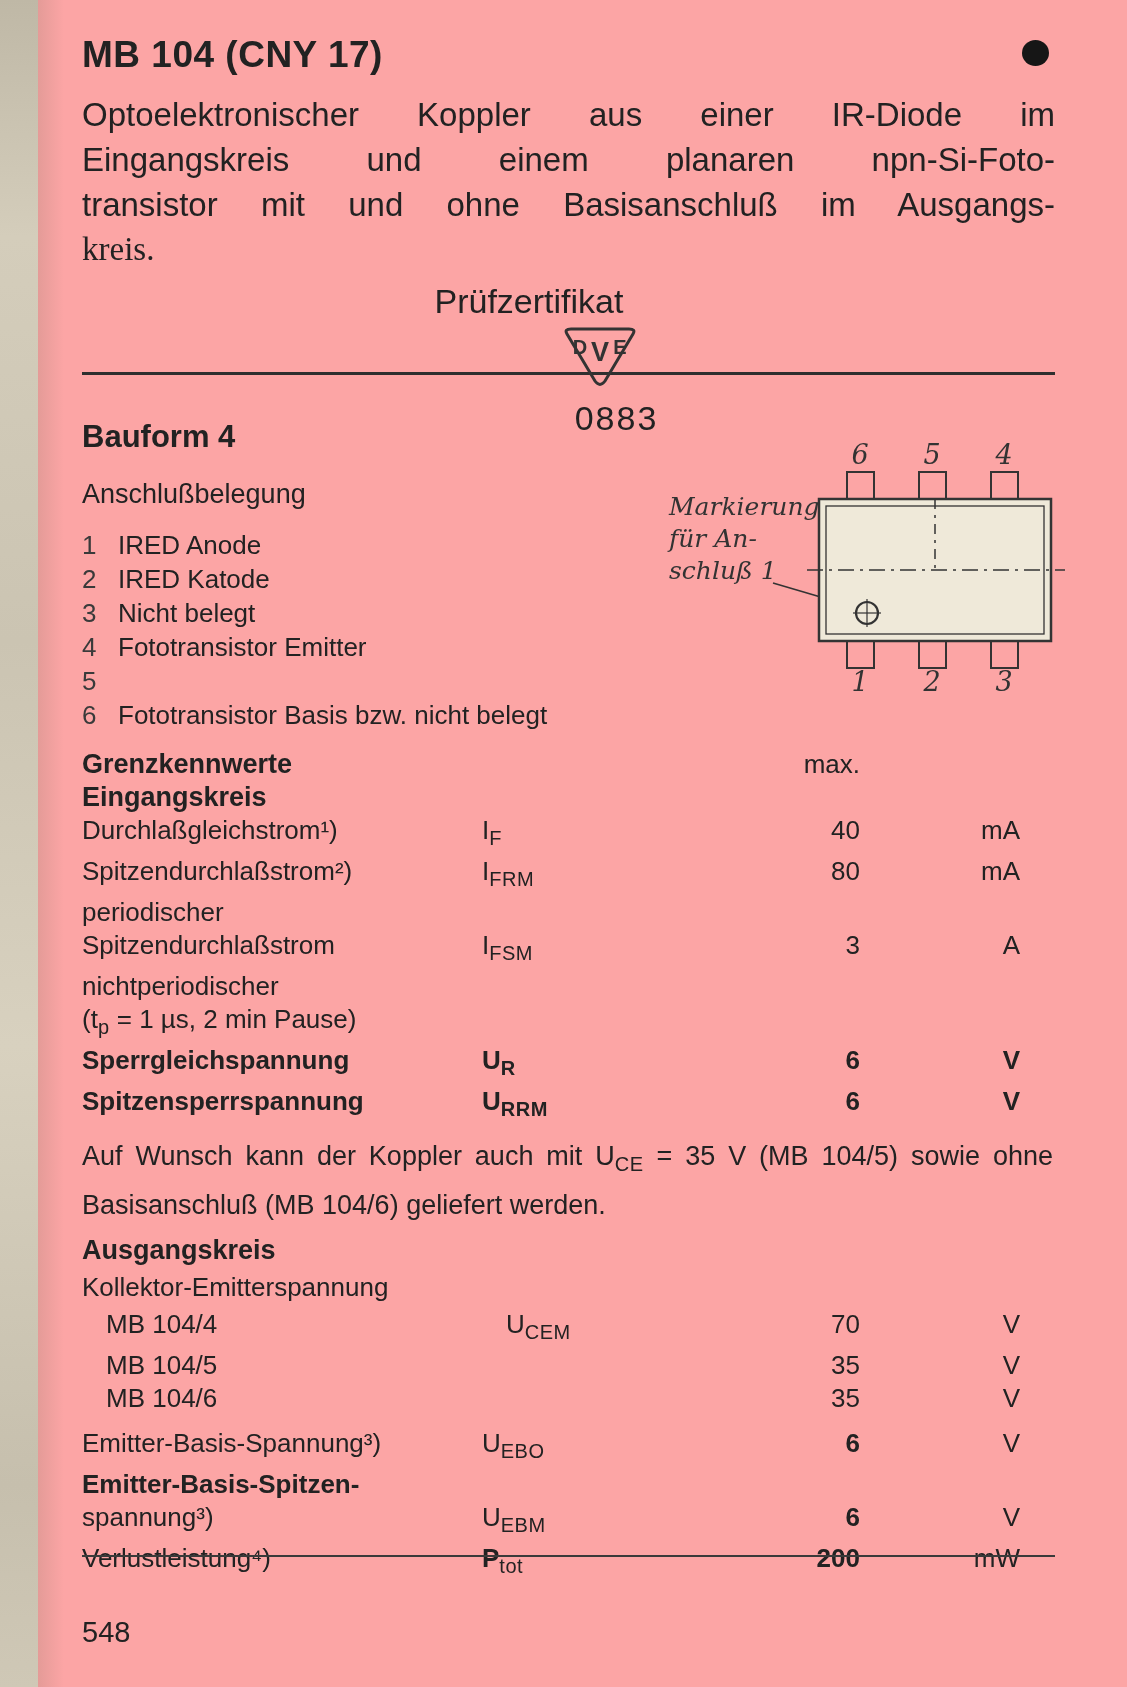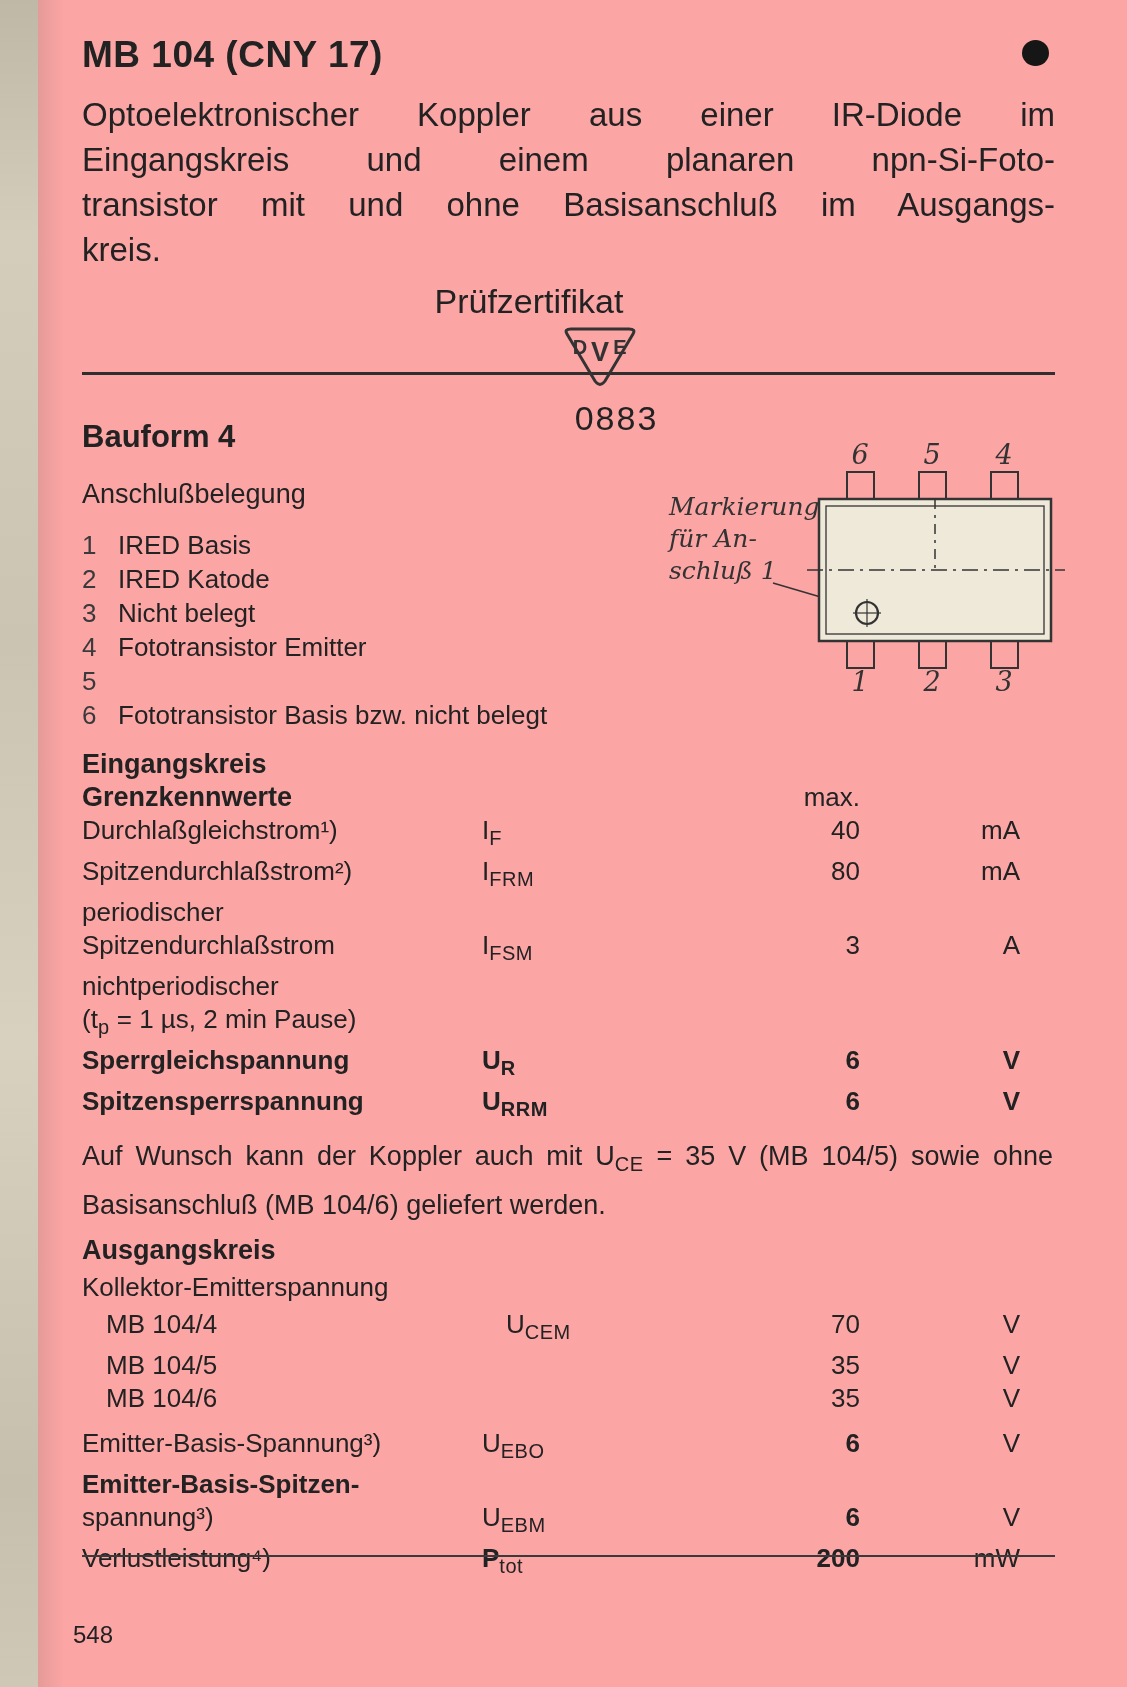--- a/index.html
+++ b/index.html
@@ -16,21 +16,21 @@
     content:""; position:absolute; left:38px; top:0; bottom:0; width:26px;
     background:linear-gradient(90deg, rgba(120,110,90,0.18), rgba(120,110,90,0));
   }
   .content { position:absolute; left:82px; right:72px; top:0; }
 
   .title { margin-top:34px; font-size:37px; font-weight:bold; letter-spacing:0.5px; }
   .corner-dot { position:absolute; right:78px; top:40px; width:27px; height:26px; border-radius:50%; background:#161616; }
 
   .intro { margin-top:16px; font-size:33px; line-height:45px; }
   .intro-line { text-align:justify; text-align-last:justify; }
-  .intro-line.last { text-align-last:left; }
+  .intro-line.last { text-align-last:left;font-family:Liberation Serif, serif; }
 
   .cert-row { display:flex; align-items:center; margin-top:10px; font-size:34px; height:68px;flex-direction:column; }
   .cert-label { width:268px; }
   .vde-logo { margin-left:62px; }
   .cert-number { margin-left:96px; letter-spacing:2px; }
 
   .rule-top { border:none; border-top:3px solid #2f2f2f; margin:22px 0 0 0; }
   .rule-bottom { position:absolute; left:82px; right:72px; bottom:122px; border:none; border-top:2px solid #3a3a3a; }
 
   .pinout { position:relative; margin-top:44px; }
@@ -50,21 +50,21 @@
   .tval { width:130px; flex:none; text-align:right; }
   .tunit { width:160px; flex:none; text-align:right; }
   .b { font-weight:bold; }
   .h-bold { font-weight:bold; font-size:27px; }
   .sub { font-size:20px; vertical-align:-6px; letter-spacing:0.5px; }
   .mt-sm { margin-top:4px; }
   .mt-md { margin-top:12px; }
 
   .note { margin:10px 0 8px 0; font-size:27px; line-height:41px; text-align:justify; padding-right:2px; }
 
-  .page-number { position:absolute; left:73px; bottom:38px; font-size:24px;margin-top:19px; }
+  .page-number { position:absolute; left:82px; bottom:38px; font-size:29px;margin-top:19px; }
 
   svg text { fill:#333; }
   .diag-label { font-family:"DejaVu Serif",serif; font-style:italic; font-size:25px; }
   .diag-pin { font-family:"DejaVu Serif",serif; font-style:italic; font-size:27px; }
   .vde-letter { font-family:"Liberation Sans",sans-serif; font-weight:bold; }
 </style>
 </head>
 <body>
 
 <div class="page">
@@ -96,21 +96,21 @@
 
     <hr class="rule-top">
 
     <div class="pinout">
       <div class="bauform">Bauform 4</div>
       <div class="pinout-heading">Anschlußbelegung</div>
 
       <div class="pin-list">
         <div class="pin-row">
           <span class="pin-num">1</span>
-          <span>IRED Basis</span>
+          <span>IRED Anode</span>
         </div>
         <div class="pin-row">
           <span class="pin-num">2</span>
           <span>IRED Katode</span>
         </div>
         <div class="pin-row">
           <span class="pin-num">3</span>
           <span>Nicht belegt</span>
         </div>
         <div class="pin-row">
@@ -159,28 +159,28 @@
           <text class="diag-pin" x="193" y="250" text-anchor="middle">1</text>
           <text class="diag-pin" x="265" y="250" text-anchor="middle">2</text>
           <text class="diag-pin" x="337" y="250" text-anchor="middle">3</text>
         </svg>
       </div>
     </div>
 
     <div class="limits">
 
       <div class="trow">
-        <span class="tname h-bold">Eingangskreis</span>
-      </div>
-      <div class="trow">
         <span class="tname h-bold">Grenzkennwerte</span>
         <span class="tsym"></span>
         <span class="tval">max.</span>
         <span class="tunit"></span>
       </div>
+      <div class="trow">
+        <span class="tname h-bold">Eingangskreis</span>
+      </div>
 
       <div class="trow">
         <span class="tname">Durchlaßgleichstrom¹)</span>
         <span class="tsym"><span>I</span><span class="sub">F</span></span>
         <span class="tval">40</span>
         <span class="tunit">mA</span>
       </div>
 
       <div class="trow">
         <span class="tname">Spitzendurchlaßstrom²)</span>

